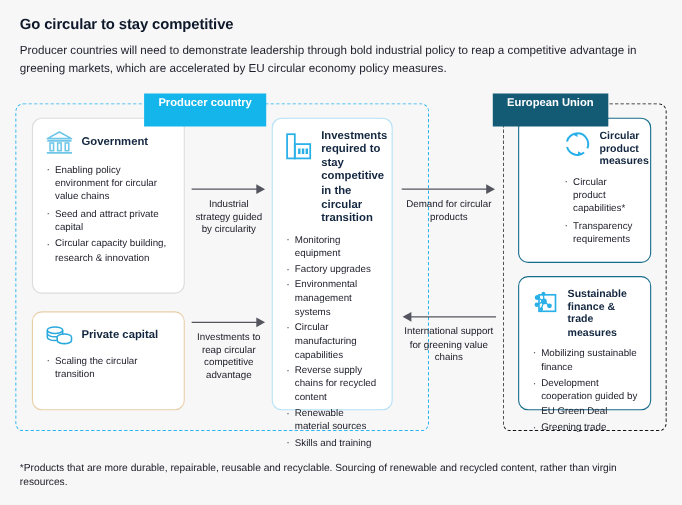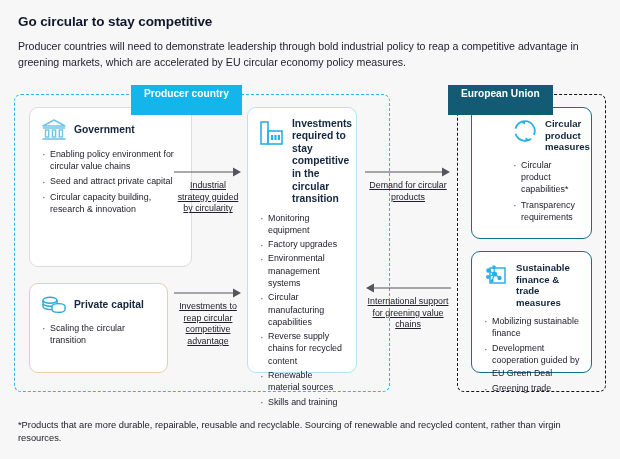--- a/index.html
+++ b/index.html
@@ -80,21 +80,21 @@
   }
 
   
   .card {
     position: absolute;
     background: #ffffff;
     border-radius: 9px;
     border: 1.3px solid #dcdcdc;
     padding: 10px 10px 10px 11px;
   }
-  .card-government { left: 15px; top: 23px; width: 163px; height: 160px; }
+  .card-government { left: 15px; top: 23px; width: 139px; height: 160px; }
   .card-private    { left: 15px; top: 199px; width: 139px; height: 90px;
                      border-color: #e8cfa8; }
   .card-invest     { left: 233px; top: 23px; width: 110px; height: 266px;
                      border-color: #b5e2f5; }
   .card-circular   { left: 457px; top: 23px; width: 121px; height: 132px;
                      border: 1.4px solid #176d8c; padding-left: 40px; }
   .card-finance    { left: 457px; top: 167px; width: 121px; height: 122px;
                      border: 1.4px solid #176d8c; }
 
   .card-head {
@@ -136,21 +136,20 @@
 
   
   .arrow-group { position: absolute; text-align: center; }
   .arrow-line { position: relative; height: 12px; }
   .arrow-line svg { display: block; }
   .arrow-caption {
     font-size: 8.9px;
     line-height: 1.32;
     color: #20202c;
     margin-top: 2px;
-    text-decoration: underline;
   }
   .ag-industrial   { left: 160px; top: 82px;  width: 68px; }
   .ag-investments  { left: 160px; top: 203px; width: 68px; }
   .ag-demand       { left: 351px; top: 82px;  width: 86px; }
   .ag-support      { left: 351px; top: 198px; width: 86px; }
 
   
   .footnote {
     position: absolute;
     left: 18px;

